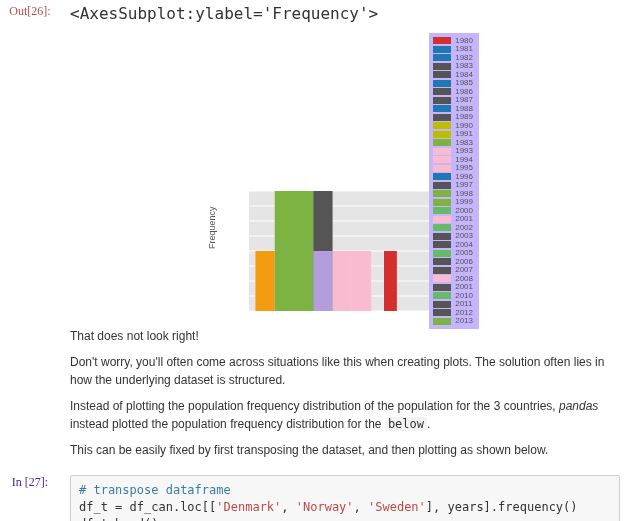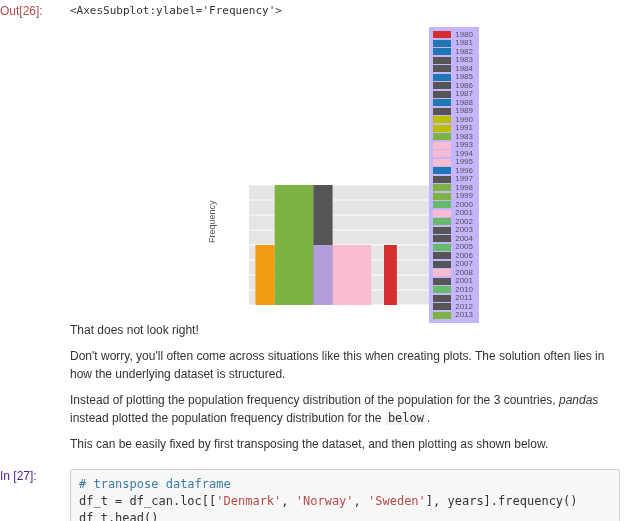--- a/index.html
+++ b/index.html
@@ -1,22 +1,22 @@
 <!DOCTYPE html>
 <html><head>
 <meta charset="utf-8">
 <style>
   body{margin:0;font-family:Arial,Helvetica,sans-serif;font-size:13px;color:#333;background:#fff}
   .nb{max-width:630px}
   .cell{display:flex;align-items:flex-start}
-  .prompt{width:60px;flex:0 0 60px;text-align:left;padding:4px 6px 4px 0;font-family:Liberation Sans, sans-serif;font-size:12px}
+  .prompt{width:60px;flex:0 0 60px;text-align:center;padding:4px 6px 4px 0;font-family:Liberation Serif, serif;font-size:12px}
   .prompt.out{color:#b94a48}
   .prompt.in{color:#4c1d95}
   .content{flex:1;padding:4px 10px 4px 4px}
-  .repr{font-family:monospace;font-size:11px;color:#333}
+  .repr{font-family:monospace;font-size:16px;color:#333}
   .chart-wrap{position:relative;width:280px;height:290px;margin:6px auto 6px}
   .plot{position:absolute;left:44px;top:162px;width:180px;height:120px;background:#e5e5e5}
   .grid line{stroke:#fff;stroke-width:1}
   .axis text{font-size:8px;fill:#555}
   .ylabel{position:absolute;left:2px;top:220px;transform:rotate(-90deg);transform-origin:left top;font-size:9px;color:#555}
   .legend{position:absolute;right:6px;top:4px;background:#c4b5fd;padding:3px 6px 3px 4px}
   .legend .row{display:flex;align-items:center;height:8px;margin:0.5px 0}
   .legend .sw{width:18px;height:7px;margin-right:4px}
   .legend .lab{font-size:8px;color:#555;line-height:8px}
   .prose{font-size:12px;line-height:1.5;margin:8px 0}

